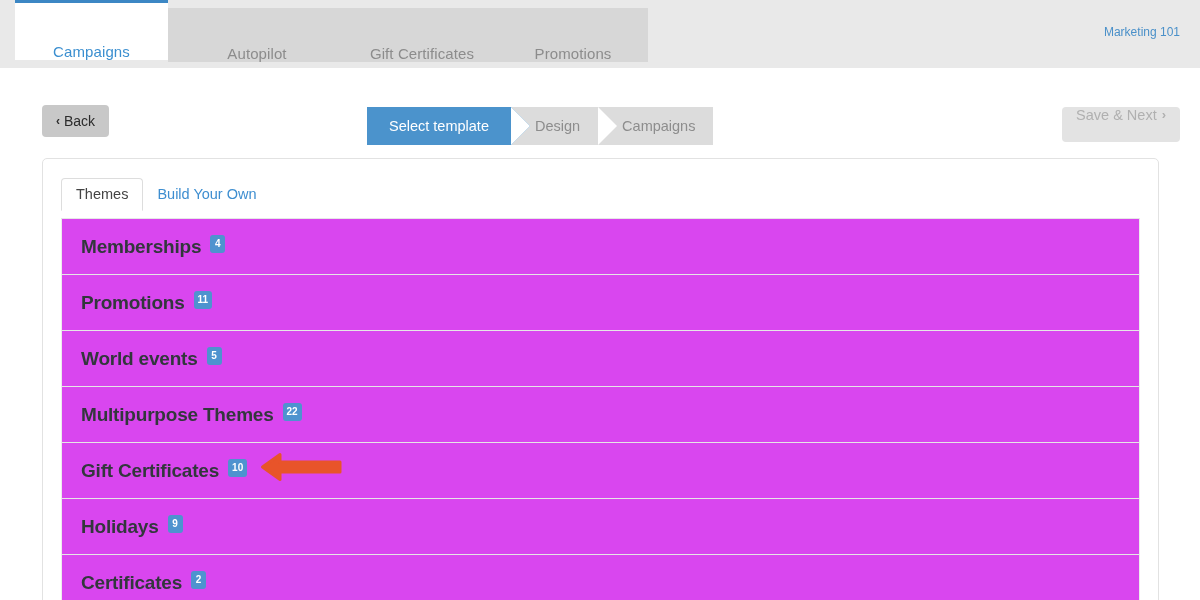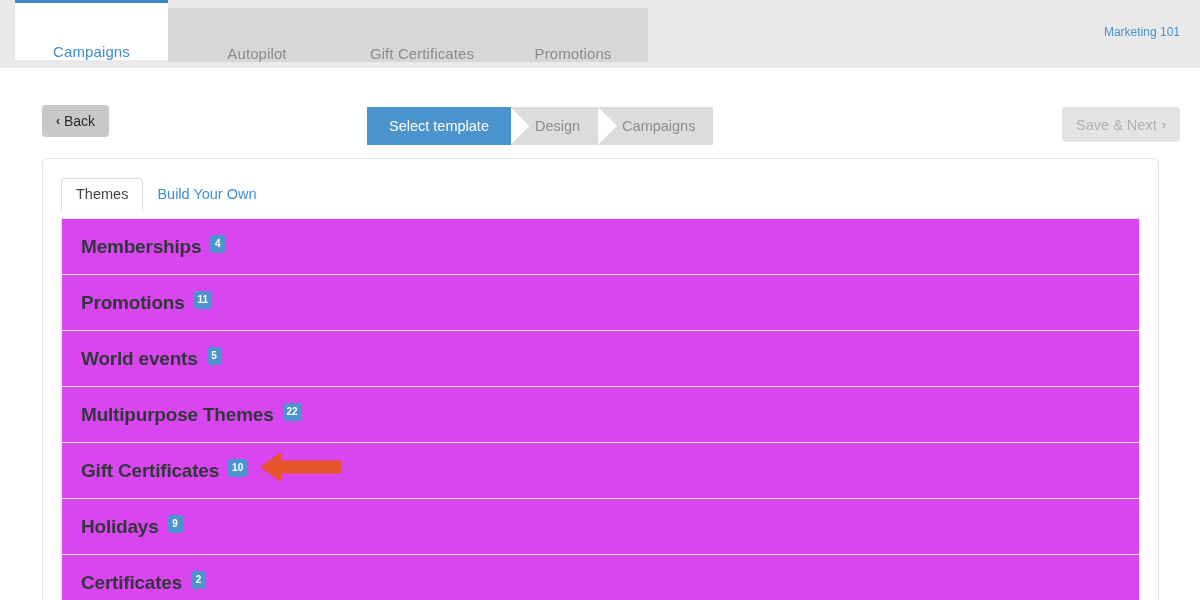--- a/index.html
+++ b/index.html
@@ -138,21 +138,21 @@
     position: absolute;
     right: 20px;
     top: 39px;
     height: 35px;
     padding: 0 14px;
     background: #e3e3e3;
     border-radius: 4px;
     color: #b0b0b0;
     font-size: 14.5px;
     display: flex;
-    align-items: center;
+    align-items: flex-start;
     gap: 5px;
     cursor: default;
   }
   .save-btn .chev { font-weight: bold; font-size: 13px; }
 
   
   .panel {
     position: absolute;
     left: 42px;
     top: 158px;

